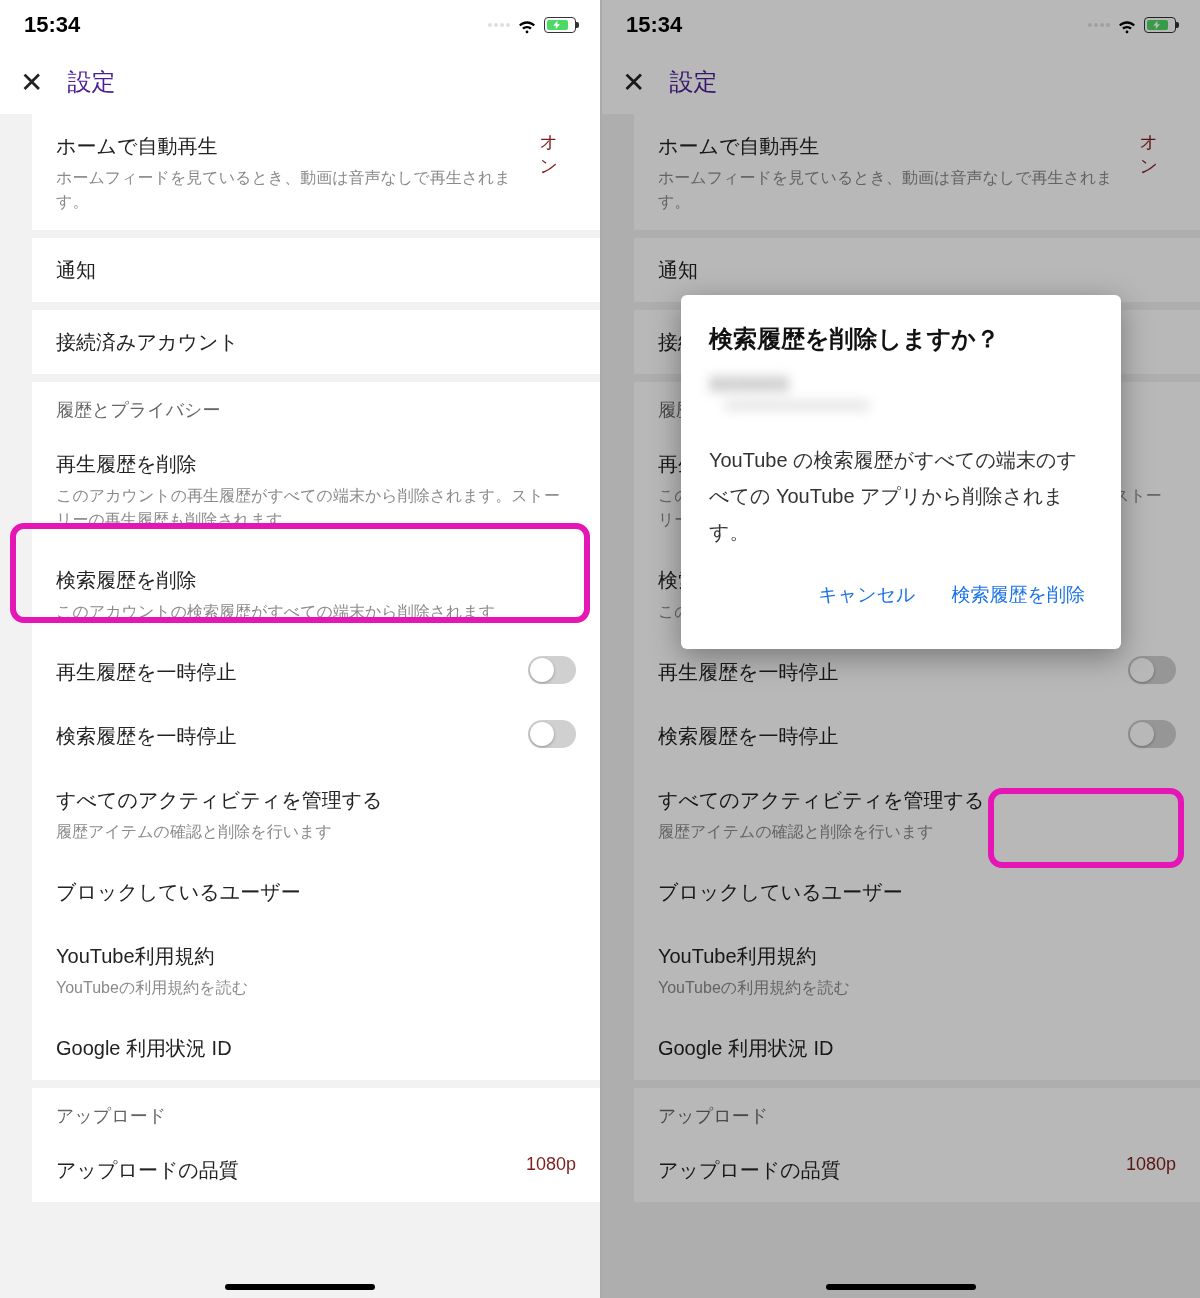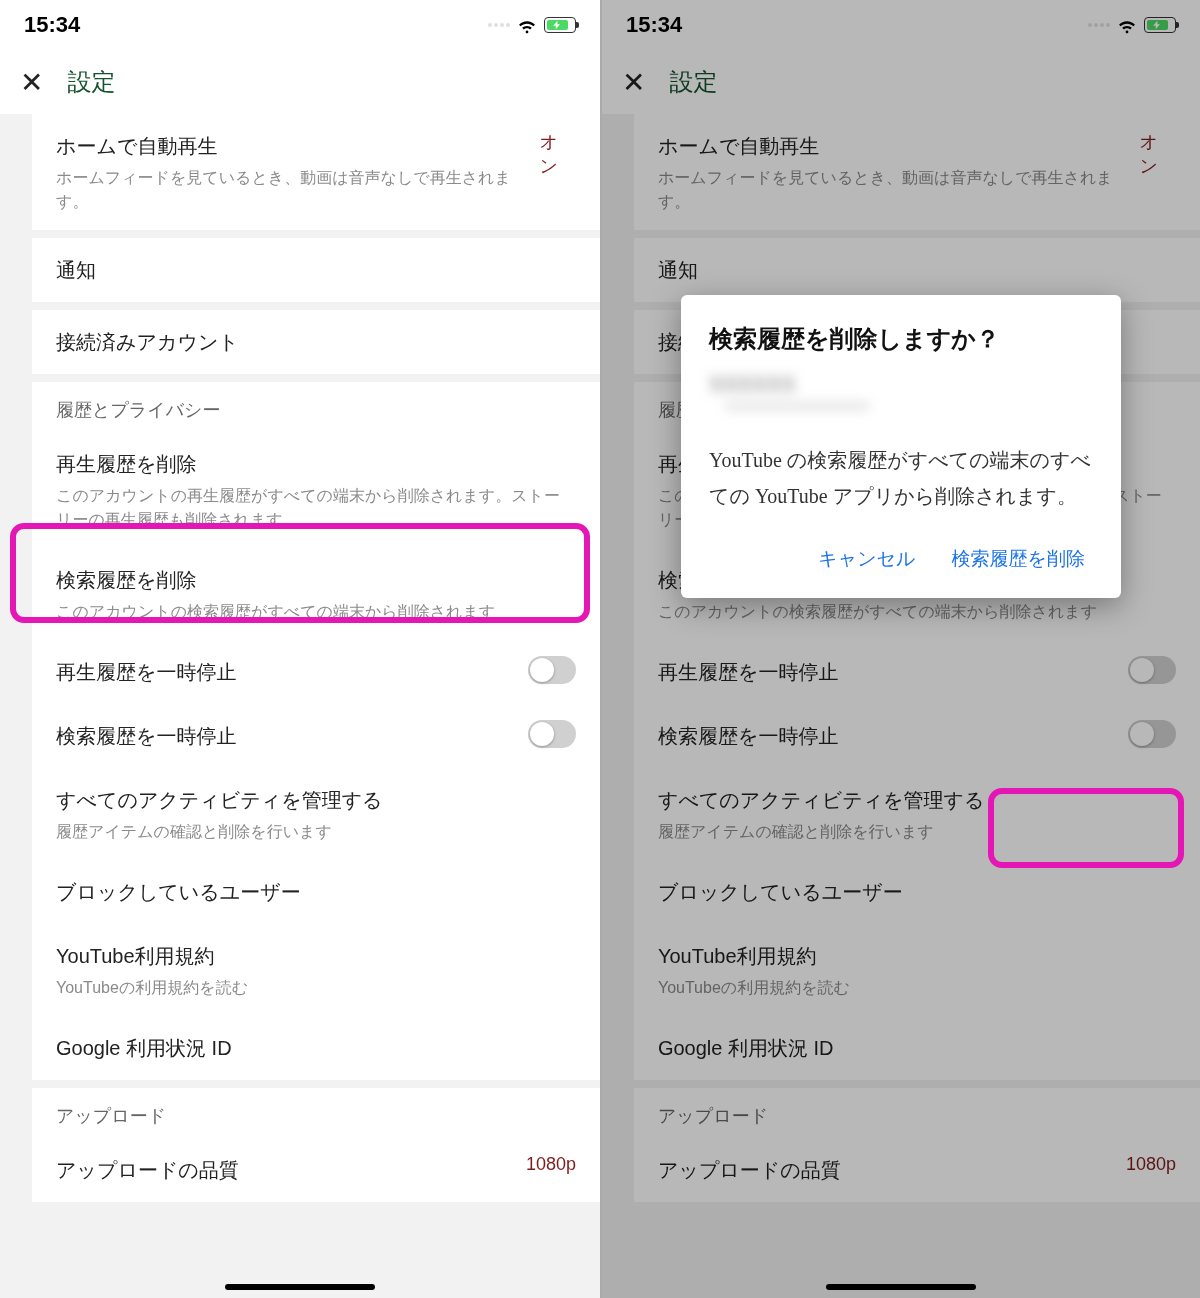--- a/index.html
+++ b/index.html
@@ -11,36 +11,36 @@
   .sb-right { display: flex; align-items: center; gap: 6px; }
   .cell-dots { display:flex; gap:2px; align-items:flex-end; opacity:0.3;}
   .cell-dots span{width:4px;height:4px;background:#999;border-radius:50%;}
   .wifi-icon { width: 22px; height: 22px; }
   .battery { width: 32px; height: 16px; border: 1.5px solid #333; border-radius: 4px; position: relative; display:flex; align-items:center; padding:2px;}
   .battery::after { content:""; position:absolute; right:-4px; top:4px; width:3px; height:6px; background:#333; border-radius:0 2px 2px 0;}
   .battery-fill { background:#4cd964; width:80%; height:100%; border-radius:2px; display:flex; align-items:center; justify-content:center;}
   .battery-fill svg { width:10px; height:10px; }
   .navbar { height: 64px; background: #fff; display: flex; align-items: center; padding: 0 20px; gap: 24px; }
   .close-icon { font-size: 28px; color: #222; }
-  .nav-title { font-size: 24px; color: #14532d; }
+  .nav-title { font-size: 24px; color: #4c1d95; }
   .content { }
   .section { background: #fff; margin-bottom: 8px; margin-left: 32px; }
   .row { padding: 16px 24px; }
   .row-title { font-size: 20px; color: #222; line-height: 1.6; }
   .row-desc { font-size: 16px; color: #8a8a8a; line-height: 1.5; margin-top: 4px; }
   .row-value { font-size: 18px; color: #7f1d1d; }
   .row-flex { display: flex; justify-content: space-between; align-items: flex-start; }
   .section-header { padding: 16px 24px 10px; font-size: 18px; color: #666; }
   .toggle { width: 48px; height: 28px; border-radius: 14px; background: #d0d0d0; position: relative; flex-shrink:0;}
   .toggle::after { content:""; position:absolute; left:2px; top:2px; width:24px; height:24px; background:#fff; border-radius:50%; box-shadow:0 1px 3px rgba(0,0,0,0.3);}
   .highlight-box { position: absolute; border: 6px solid #e516b6; border-radius: 14px; z-index: 20; pointer-events:none; }
   .hl-left { left: 10px; top: 523px; width: 580px; height: 100px; }
   .home-indicator { position:absolute; bottom:8px; left:50%; transform:translateX(-50%); width:150px; height:6px; background:#000; border-radius:3px; z-index:30;}
   
-  .dialog { position: absolute; left: 50%; transform: translateX(-50%); top: 295px; width: 440px; background: #fff; border-radius: 6px; z-index: 10; padding: 28px 28px 16px; box-shadow: 0 8px 30px rgba(0,0,0,0.35); font-family: Liberation Serif, serif;}
+  .dialog { position: absolute; left: 50%; transform: translateX(-50%); top: 295px; width: 440px; background: #fff; border-radius: 6px; z-index: 10; padding: 28px 28px 31px; box-shadow: 0 8px 30px rgba(0,0,0,0.35);}
   .dialog-title { font-size: 24px; font-weight: 600; color: #111; margin-bottom: 18px; }
   .blur-box { filter: blur(6px); color:#aaa; margin-bottom: 28px;}
   .blur-line1 { font-size:20px; font-weight:600; color:#888;}
   .blur-line2 { font-size:16px; color:#aaa; padding-left:16px;}
   .dialog-body { font-size: 20px; color: #333; line-height: 1.8; margin-bottom: 22px;}
   .dialog-link { color: #1a73e8; }
   .dialog-actions { display: flex; justify-content: flex-end; gap: 20px; align-items:flex-end;}
   .dialog-btn { font-size: 19px; color: #1a73e8; font-weight: 500; padding: 10px 8px; }
   .hl-dialog { left: 50%; transform:translateX(87px); top: 788px; width: 196px; height: 80px; z-index:25; }
 </style>

